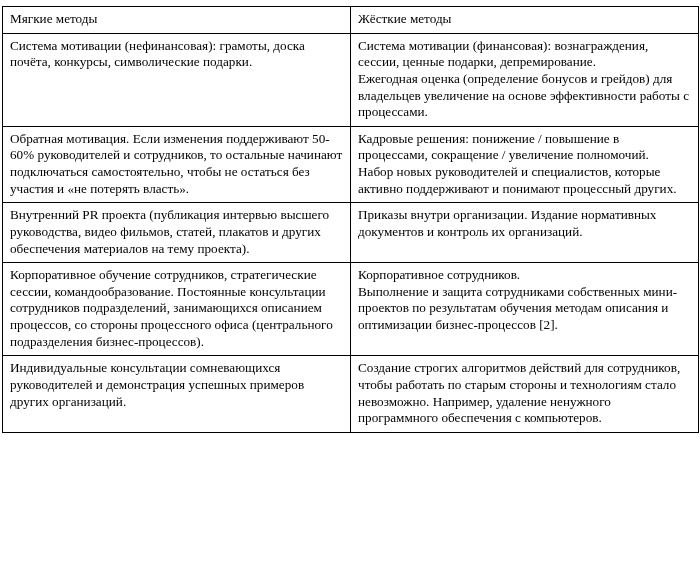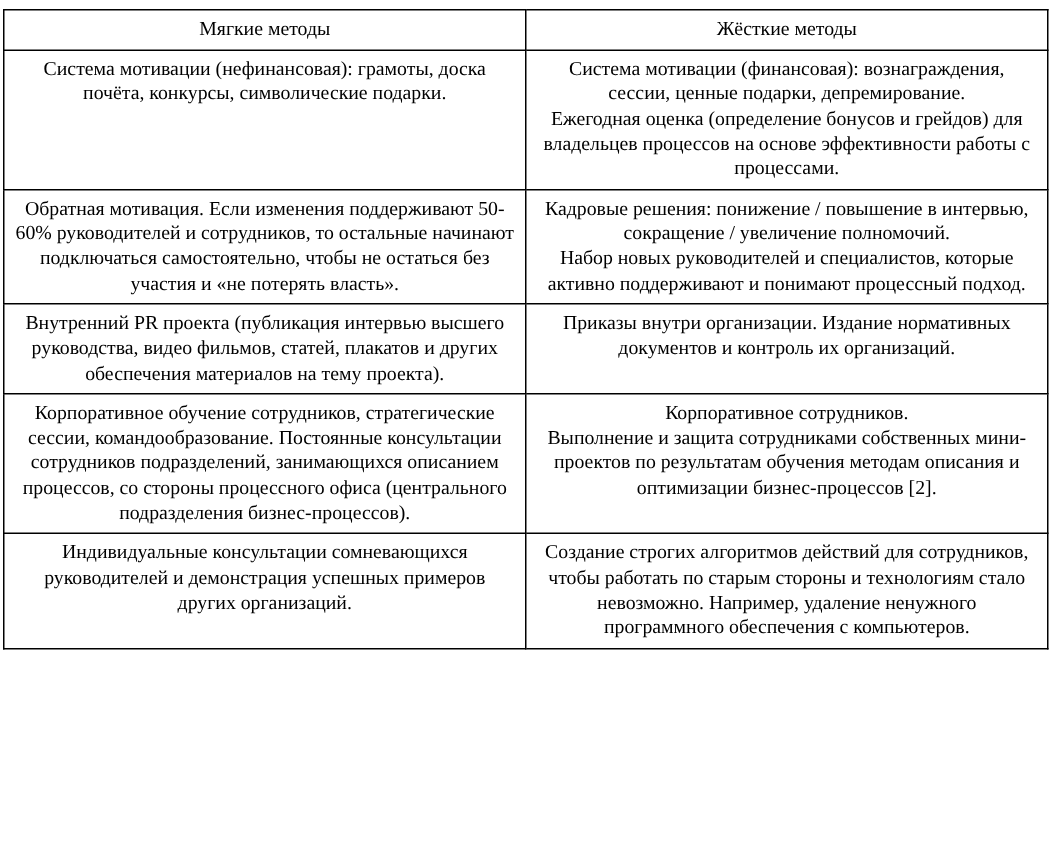--- a/index.html
+++ b/index.html
@@ -29,21 +29,21 @@
   }
   table.methods col.c1 { width: 348px; }
   table.methods col.c2 { width: 348px; }
   table.methods th,
   table.methods td {
     border: 1px solid #000000;
     vertical-align: top;
     padding: 4px 7px 5px 7px;
     font-size: 13.2px;
     line-height: 1.26;
-    text-align: center;
+    text-align: left;
     font-weight: normal;
   }
   table.methods th {
     padding-top: 4px;
     padding-bottom: 5px;
   }
   .cell-para {
     display: block;
   }
   .cell-para + .cell-para {
@@ -65,30 +65,30 @@
         <th>Жёсткие методы</th>
       </tr>
     </thead>
     <tbody>
       <tr>
         <td>
           <span class="cell-para">Система мотивации (нефинансовая): грамоты, доска почёта, конкурсы, символические подарки.</span>
         </td>
         <td>
           <span class="cell-para">Система мотивации (финансовая): вознаграждения, сессии, ценные подарки, депремирование.</span>
-          <span class="cell-para">Ежегодная оценка (определение бонусов и грейдов) для владельцев процессов на основе эффективности работы с процессами.</span>
+          <span class="cell-para">Ежегодная оценка (определение бонусов и грейдов) для владельцев увеличение на основе эффективности работы с процессами.</span>
         </td>
       </tr>
       <tr>
         <td>
           <span class="cell-para">Обратная мотивация. Если изменения поддерживают 50-60% руководителей и сотрудников, то остальные начинают подключаться самостоятельно, чтобы не остаться без участия и «не потерять власть».</span>
         </td>
         <td>
-          <span class="cell-para">Кадровые решения: понижение / повышение в интервью, сокращение / увеличение полномочий.</span>
-          <span class="cell-para">Набор новых руководителей и специалистов, которые активно поддерживают и понимают процессный подход.</span>
+          <span class="cell-para">Кадровые решения: понижение / повышение в процессами, сокращение / увеличение полномочий.</span>
+          <span class="cell-para">Набор новых руководителей и специалистов, которые активно поддерживают и понимают процессный других.</span>
         </td>
       </tr>
       <tr>
         <td>
           <span class="cell-para">Внутренний PR проекта (публикация интервью высшего руководства, видео фильмов, статей, плакатов и других обеспечения материалов на тему проекта).</span>
         </td>
         <td>
           <span class="cell-para">Приказы внутри организации. Издание нормативных документов и контроль их организаций.</span>
         </td>
       </tr>

